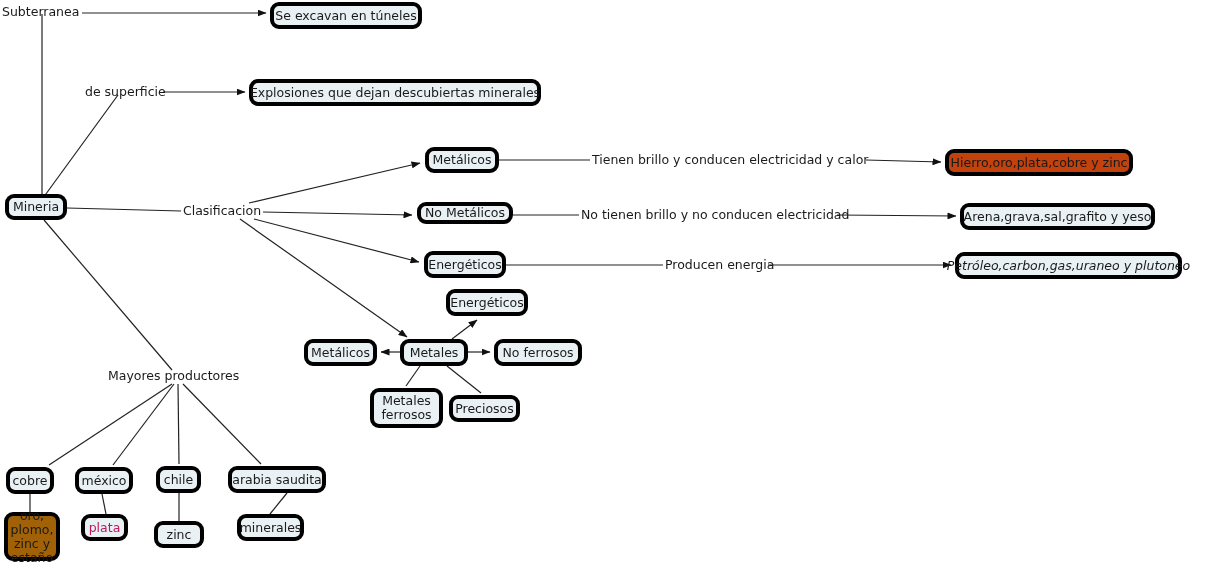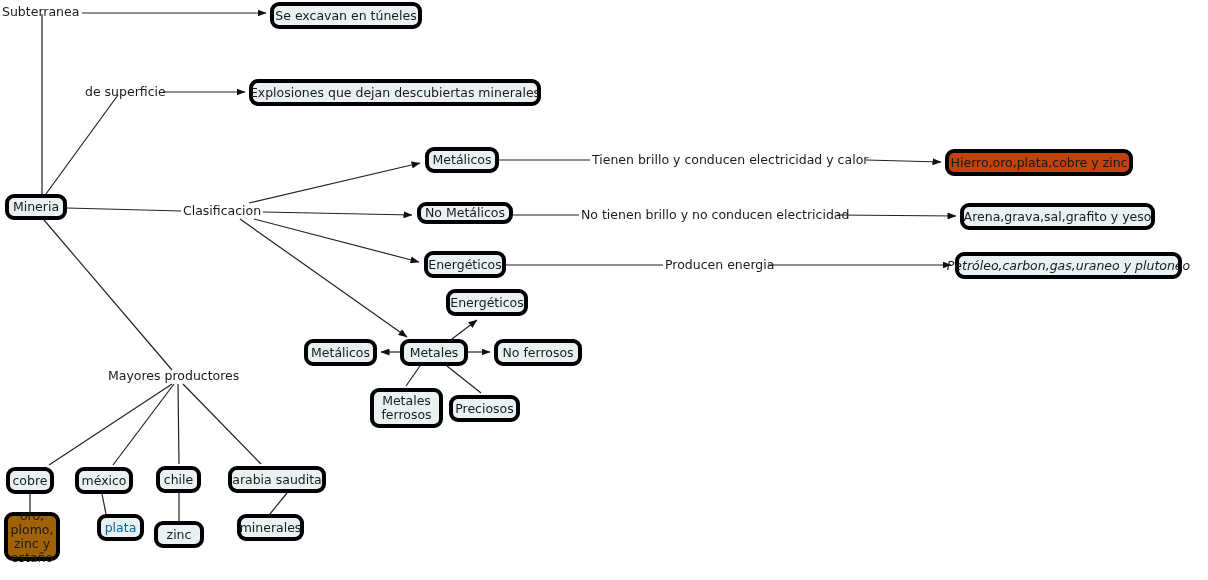--- a/index.html
+++ b/index.html
@@ -122,18 +122,18 @@
       <div class="node" style="left: 449px; top: 395px; width: 71px; height: 27px; background: rgb(234, 241, 245); border-color: rgb(0, 0, 0); color: rgb(26, 26, 26);">Preciosos</div>
       <div class="label" style="left: 108px; top: 368px; width: 128px; height: 16px; color: rgb(26, 26, 26);">Mayores productores</div>
       <div class="node" style="left: 6px; top: 467px; width: 48px; height: 27px; background: rgb(234, 241, 245); border-color: rgb(0, 0, 0); color: rgb(26, 26, 26);">cobre</div>
       <div class="node" style="left: 75px; top: 467px; width: 58px; height: 27px; background: rgb(234, 241, 245); border-color: rgb(0, 0, 0); color: rgb(26, 26, 26);">méxico</div>
       <div class="node" style="left: 156px; top: 466px; width: 45px; height: 27px; background: rgb(234, 241, 245); border-color: rgb(0, 0, 0); color: rgb(26, 26, 26);">chile</div>
       <div class="node" style="left: 228px; top: 466px; width: 98px; height: 27px; background: rgb(234, 241, 245); border-color: rgb(0, 0, 0); color: rgb(26, 26, 26);">arabia saudita</div>
       <div class="node" style="left: 4px; top: 512px; width: 56px; height: 49px; background: #a16207; border-color: rgb(0, 0, 0); color: rgb(26, 26, 26);">oro,
 plomo,
 zinc y
 estaño</div>
-      <div class="node" style="left: 81px; top: 514px; width: 47px; height: 27px; background: rgb(234, 241, 245); border-color: rgb(0, 0, 0); color: #0369a1; margin-left: 16px;">plata</div>
+      <div class="node" style="left: 81px; top: 514px; width: 47px; height: 27px; background: rgb(234, 241, 245); border-color: rgb(0, 0, 0); color: #be185d;">plata</div>
       <div class="node" style="left: 154px; top: 521px; width: 50px; height: 27px; background: rgb(234, 241, 245); border-color: rgb(0, 0, 0); color: rgb(26, 26, 26);">zinc</div>
       <div class="node" style="left: 237px; top: 514px; width: 67px; height: 27px; background: rgb(234, 241, 245); border-color: rgb(0, 0, 0); color: rgb(26, 26, 26);">minerales</div>
     </div>
 
 </div>
 
 </body></html>

